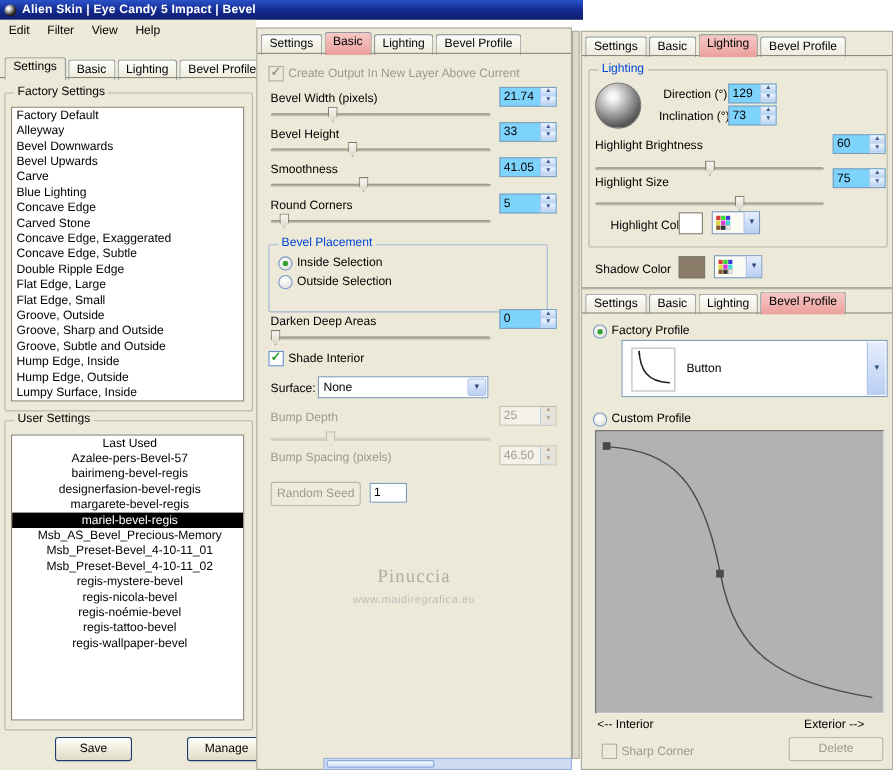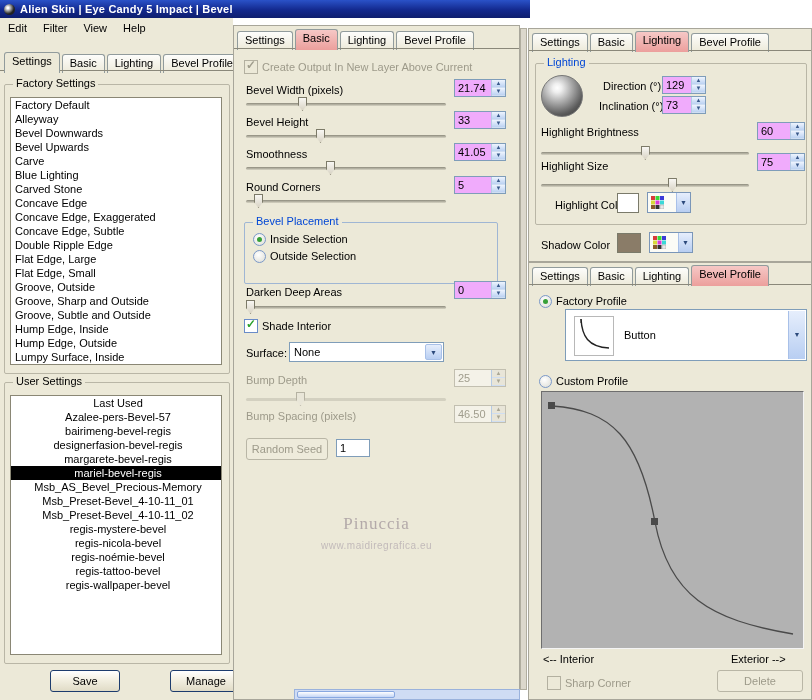--- a/index.html
+++ b/index.html
@@ -29,21 +29,21 @@
   .cb.disabled.checked::after{color:#a09d8d;}
   .radio{position:absolute;width:11px;height:11px;border:1px solid #7a98c8;border-radius:50%;background:radial-gradient(circle at 40% 35%,#fff,#dcdcd4);}
   .radio.on::after{content:"";position:absolute;left:3px;top:3px;width:5px;height:5px;border-radius:50%;background:#37a037;}
   .lbl{position:absolute;white-space:nowrap;}
   .lbl.gray{color:#9d9a8a;}
   .slider{position:absolute;height:14px;}
   .slider .track{position:absolute;left:0;right:0;top:6px;height:3px;background:linear-gradient(#8c8a7c,#d8d5c5);border-radius:2px;}
   .slider .thumb{position:absolute;top:0;width:9px;height:14px;background:linear-gradient(#f8f7f3,#d9d4c5);border:1px solid #7c7a68;clip-path:polygon(0 0,100% 0,100% 58%,50% 100%,0 58%);box-sizing:border-box;}
   .slider.disabled .track{background:#d3d0c0;}
   .slider.disabled .thumb{background:#e9e6d8;border-color:#b5b2a2;}
-  .spin{position:absolute;height:18px;background:#f0abfc;border:1px solid #7f9db9;display:flex;box-sizing:border-box;}
+  .spin{position:absolute;height:18px;background:#7dd3fc;border:1px solid #7f9db9;display:flex;box-sizing:border-box;}
   .spin .val{flex:1;padding:2px 2px 0 3px;overflow:hidden;}
   .spin .arr{width:13px;border-left:1px solid #b5cbe4;display:flex;flex-direction:column;}
   .spin .arr div{flex:1;background:linear-gradient(#eef4fe,#bcd2f2);font-size:6px;line-height:7px;text-align:center;color:#3a5a8c;border-bottom:1px solid #cfdef2;}
   .spin.disabled{border-color:#c2bfb0;background:#f4f2e8;color:#a09d8d;}
   .spin.disabled .arr div{background:#e8e5d8;color:#aaa795;}
   .combo{position:absolute;background:#fff;border:1px solid #7f9db9;box-sizing:border-box;}
   .combo .txt{position:absolute;left:4px;top:3px;}
   .combo .cbtn{position:absolute;right:1px;top:1px;bottom:1px;width:15px;background:linear-gradient(#e6eefc,#b8cef2);border:1px solid #a8c0e8;border-radius:2px;text-align:center;color:#2c4a7c;font-size:7px;line-height:15px;}
   .field{position:absolute;background:#fff;border:1px solid #7f9db9;padding:2px 3px;box-sizing:border-box;}
   .swatch{position:absolute;border:1px solid #7a7a6a;box-sizing:border-box;}
@@ -91,22 +91,22 @@
     <div class="group" style="left:4px;top:66px;width:224px;height:288px;">
       <span class="gcap">Factory Settings</span>
       <div class="listbox" style="left:5px;top:12px;width:212px;height:268px;">
 
       <div class="list-item">Factory Default</div>
           <div class="list-item">Alleyway</div>
           <div class="list-item">Bevel Downwards</div>
           <div class="list-item">Bevel Upwards</div>
           <div class="list-item">Carve</div>
           <div class="list-item">Blue Lighting</div>
+          <div class="list-item">Concave Edge</div>
           <div class="list-item">Carved Stone</div>
-          <div class="list-item">Concave Edge</div>
           <div class="list-item">Concave Edge, Exaggerated</div>
           <div class="list-item">Concave Edge, Subtle</div>
           <div class="list-item">Double Ripple Edge</div>
           <div class="list-item">Flat Edge, Large</div>
           <div class="list-item">Flat Edge, Small</div>
           <div class="list-item">Groove, Outside</div>
           <div class="list-item">Groove, Sharp and Outside</div>
           <div class="list-item">Groove, Subtle and Outside</div>
           <div class="list-item">Hump Edge, Inside</div>
           <div class="list-item">Hump Edge, Outside</div>

